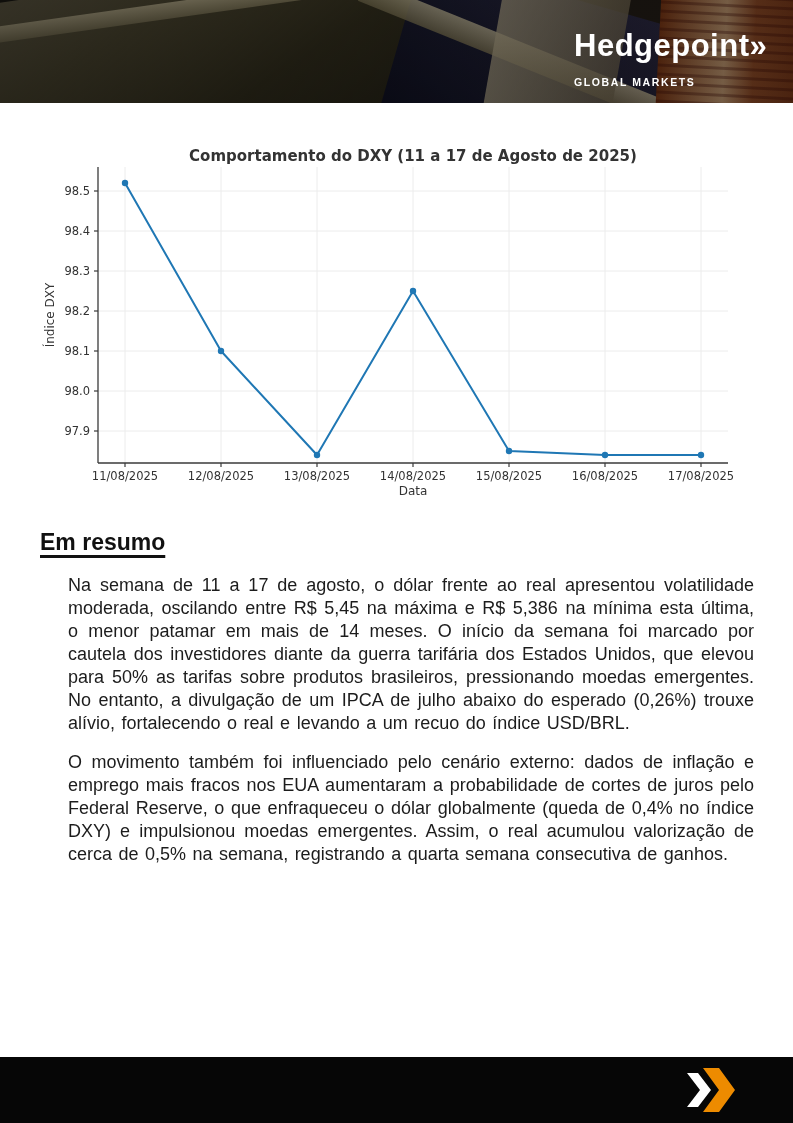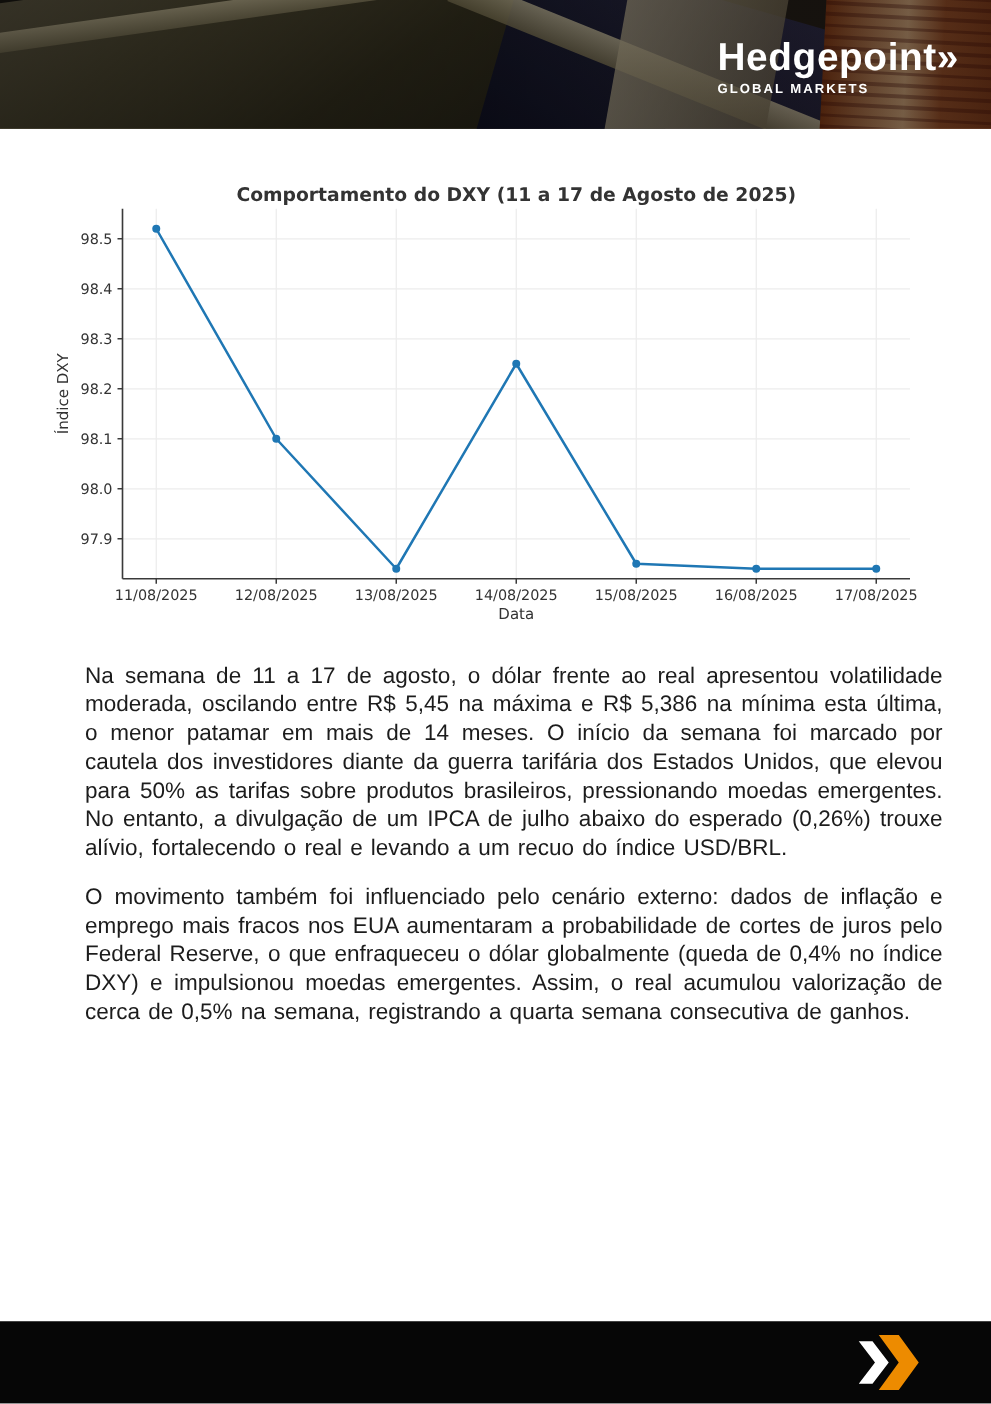--- a/index.html
+++ b/index.html
@@ -61,21 +61,21 @@
   .photo-shade {
     inset: 0;
     background: linear-gradient(90deg, rgba(0,0,0,.55) 0%, rgba(0,0,0,.38) 55%, rgba(10,2,0,.45) 100%);
   }
   .brand { position: absolute; top: 30px; left: 574px; color: #ffffff; }
   .brand-name {
     font-size: 31px; font-weight: bold; letter-spacing: .5px;
     line-height: 1; white-space: nowrap;
   }
   .brand-sub {
-    margin-top: 4px;
+    margin-top: 15px;
     font-size: 10.5px; font-weight: bold; letter-spacing: 1.6px;
   }
 
   
   figure.chart { position: absolute; left: 40px; top: 143px; width: 720px; height: 360px; }
   .chart svg { width: 720px; height: 360px; display: block; }
   .chart .tick-label { font: 11.5px "DejaVu Sans", sans-serif; fill: #333333; }
   .chart .chart-title { font: bold 15px "DejaVu Sans", sans-serif; fill: #333333; }
   .chart .axis-label { font: 12px "DejaVu Sans", sans-serif; fill: #333333; }
 
@@ -180,20 +180,21 @@
         <circle cx="469" cy="307.9999999999997" r="3.2" fill="#1f77b4"></circle>
         <circle cx="565" cy="311.999999999996" r="3.2" fill="#1f77b4"></circle>
         <circle cx="661" cy="311.999999999996" r="3.2" fill="#1f77b4"></circle>
         <text x="373" y="18" text-anchor="middle" class="chart-title">Comportamento do DXY (11 a 17 de Agosto de 2025)</text>
         <text x="373" y="352" text-anchor="middle" class="axis-label">Data</text>
         <text x="14" y="172" text-anchor="middle" class="axis-label" transform="rotate(-90 14 172)">Índice DXY</text>
       </svg>
   </figure>
 
   <section class="summary">
+    <h2>Em resumo</h2>
     <p>Na semana de 11 a 17 de agosto, o dólar frente ao real apresentou volatilidade moderada, oscilando entre R$ 5,45 na máxima e R$ 5,386 na mínima esta última, o menor patamar em mais de 14 meses. O início da semana foi marcado por cautela dos investidores diante da guerra tarifária dos Estados Unidos, que elevou para 50% as tarifas sobre produtos brasileiros, pressionando moedas emergentes. No entanto, a divulgação de um IPCA de julho abaixo do esperado (0,26%) trouxe alívio, fortalecendo o real e levando a um recuo do índice USD/BRL.</p>
     <p>O movimento também foi influenciado pelo cenário externo: dados de inflação e emprego mais fracos nos EUA aumentaram a probabilidade de cortes de juros pelo Federal Reserve, o que enfraqueceu o dólar globalmente (queda de 0,4% no índice DXY) e impulsionou moedas emergentes. Assim, o real acumulou valorização de cerca de 0,5% na semana, registrando a quarta semana consecutiva de ganhos.</p>
   </section>
 
   <footer class="bar">
     <svg class="chevrons" viewBox="0 0 52 44">
       <path id="chev-white" d="M2,5 L13,5 L26,22 L13,39 L2,39 L15,22 Z" fill="#ffffff"></path>
       <path id="chev-orange" d="M18,0 L34,0 L50,22 L34,44 L18,44 L34,22 Z" fill="#ED8B00"></path>
     </svg>
   </footer>

